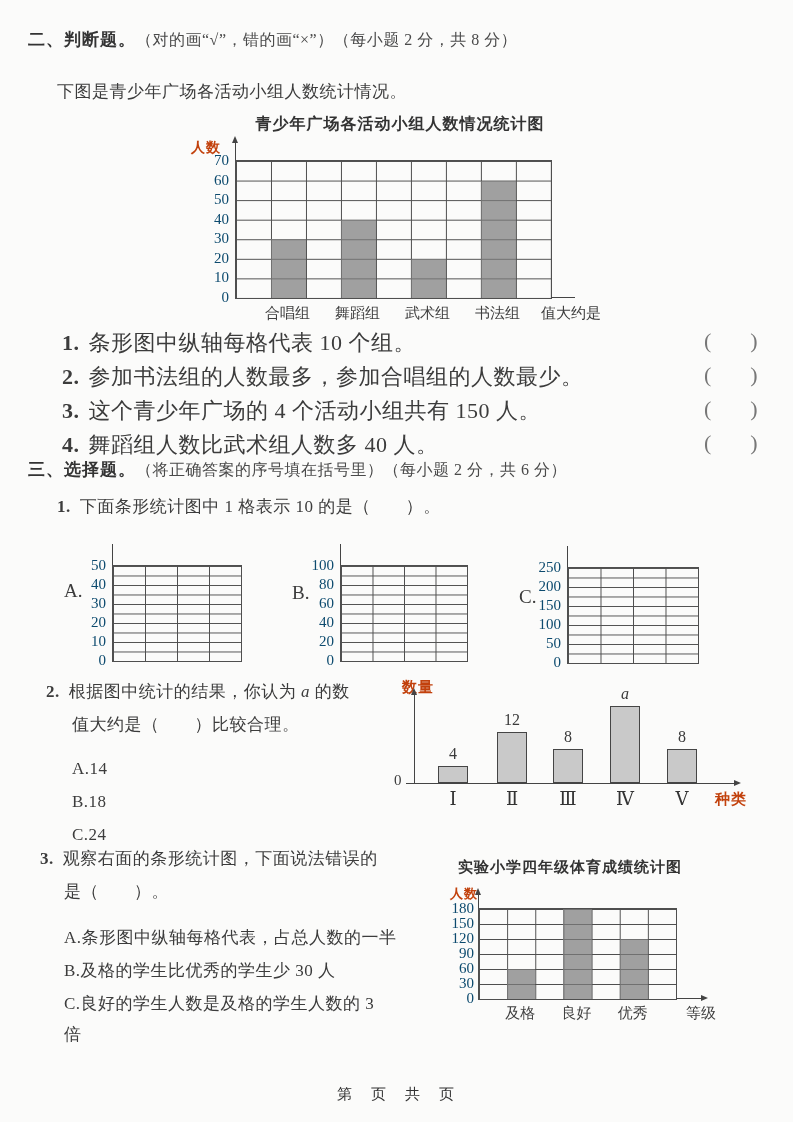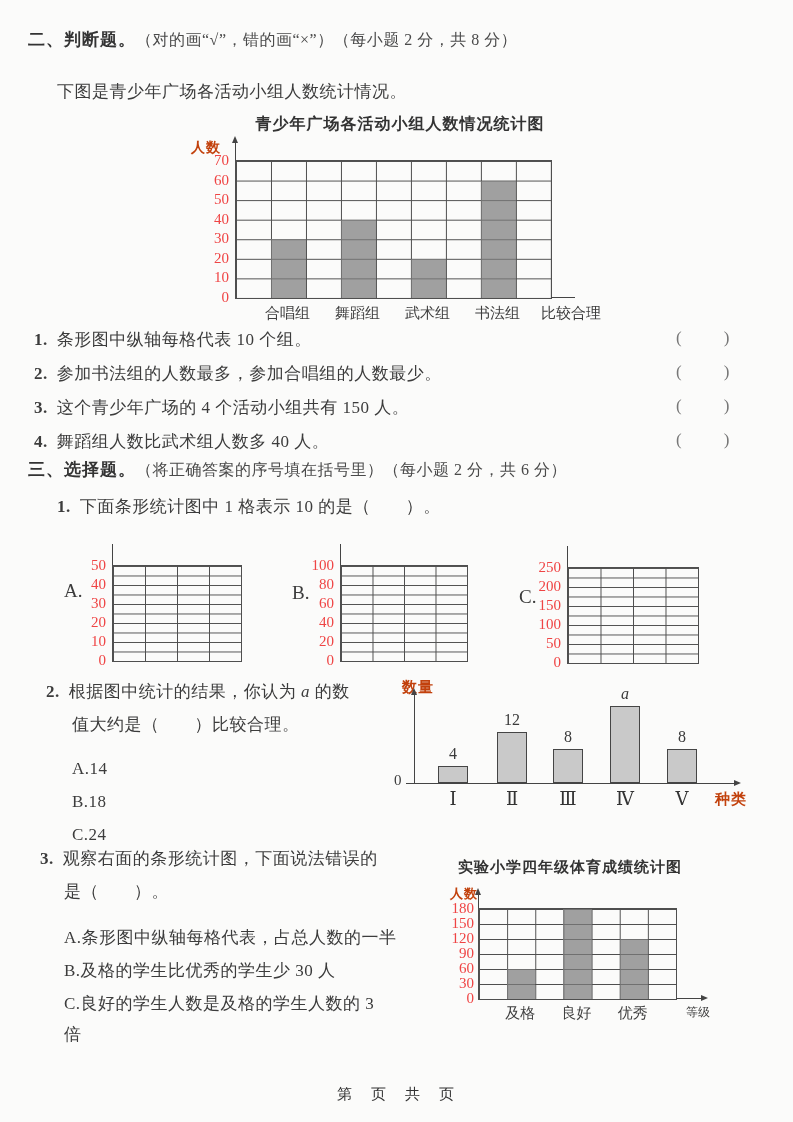--- a/index.html
+++ b/index.html
@@ -4,31 +4,31 @@
 <style>
   html,body{margin:0;padding:0;background:#eee;}
   .page{position:relative;width:793px;height:1122px;margin:0 auto;background:#fbfbfa;
         color:#3c3c3c;font-family:"Liberation Serif","DejaVu Serif",serif;overflow:hidden;}
   .abs{position:absolute;}
   .h-bold{font-family:"Liberation Sans","DejaVu Sans",sans-serif;font-weight:bold;font-size:17px;letter-spacing:1px;color:#333;}
   .h-note{font-size:16px;color:#4a4a4a;letter-spacing:0.5px;}
   .body-t{font-size:17px;letter-spacing:0.5px;}
   .num-b{font-weight:bold;margin-right:9px;}
   .pans{position:absolute;left:642px;top:0;width:54px;display:flex;justify-content:space-between;color:#777;}
-  .stmt{position:absolute;left:34px;width:700px;font-size:17px;letter-spacing:0.5px;}
+  .stmt{position:absolute;left:62px;width:700px;font-size:22px;letter-spacing:0.5px;}
   
   .grid{position:absolute;border:1px solid #4f4f4f;
         background-image:linear-gradient(to right,#4f4f4f 1px,transparent 1px),
                          linear-gradient(to bottom,#4f4f4f 1px,transparent 1px);}
   .bs9x7{background-size:calc(100%/9) 100%,100% calc(100%/7);}
   .bs4x10{background-size:calc(100%/4) 100%,100% calc(100%/10);}
   .bs7x6{background-size:calc(100%/7) 100%,100% calc(100%/6);}
   .gbar{position:absolute;bottom:0;background:rgba(125,125,125,0.72);}
   .yticks{position:absolute;}
-  .ytick{position:absolute;right:0;transform:translateY(50%);line-height:1;font-size:15px;color:#ef4444;}
+  .ytick{position:absolute;right:0;transform:translateY(50%);line-height:1;font-size:15px;color:#0c4a6e;}
   .xlabels{position:absolute;height:22px;}
   .xcat{position:absolute;transform:translateX(-50%);white-space:nowrap;font-size:15px;color:#3f3f3f;}
   .vline{position:absolute;width:0;border-left:1px solid #444;}
   .hline{position:absolute;height:0;border-top:1px solid #444;}
   .arr-up{position:absolute;width:0;height:0;border-left:3.5px solid transparent;border-right:3.5px solid transparent;border-bottom:7px solid #444;}
   .arr-right{position:absolute;width:0;height:0;border-top:3.5px solid transparent;border-bottom:3.5px solid transparent;border-left:7px solid #444;}
   .c-title{font-family:"Liberation Sans","DejaVu Sans",sans-serif;font-weight:bold;color:#333;letter-spacing:1px;}
   .axlab{font-weight:bold;font-size:14px;color:#c2410c;letter-spacing:1px;}
   .qbar{position:absolute;background:#c9c9c9;border:1.5px solid #454545;box-sizing:border-box;}
   .qval{position:absolute;transform:translateX(-50%);font-size:16px;color:#3a3a3a;line-height:1;}
@@ -69,21 +69,21 @@
         <div class="ytick" style="bottom: 85.7143%;">60</div>
         <div class="ytick" style="bottom: 100%;">70</div>
       </div>
     <div class="hline" style="left:366px;top:185px;width:24px;"></div>
     <div class="xlabels" style="left:50px;top:192px;width:315px;">
         <div class="xcat" style="left: 16.6667%;">合唱组</div>
         <div class="xcat" style="left: 38.8889%;">舞蹈组</div>
         <div class="xcat" style="left: 61.1111%;">武术组</div>
         <div class="xcat" style="left: 83.3333%;">书法组</div>
       </div>
-    <div class="abs" style="left:356px;top:192px;font-size:15px;">比较合理</div>
+    <div class="abs" style="left:356px;top:192px;font-size:15px;">值大约是</div>
   </div>
 
   <div class="stmt" style="top:328px;">
     <span class="num-b">1.</span><span>条形图中纵轴每格代表 10 个组。</span>
     <span class="pans">
         <span>(</span>
         <span>)</span>
       </span>
   </div>
   <div class="stmt" style="top:362px;">
@@ -216,18 +216,18 @@
         <div class="ytick" style="bottom: 83.3333%;">150</div>
         <div class="ytick" style="bottom: 100%;">180</div>
       </div>
     <div class="hline" style="left:238px;top:142px;width:26px;"></div>
     <div class="arr-right" style="left:263px;top:139px;"></div>
     <div class="xlabels" style="left:40px;top:148px;width:197px;">
         <div class="xcat" style="left: 21.4286%;">及格</div>
         <div class="xcat" style="left: 50%;">良好</div>
         <div class="xcat" style="left: 78.5714%;">优秀</div>
       </div>
-    <div class="abs" style="left:248px;top:148px;font-size:12px;">等级</div>
+    <div class="abs" style="left:248px;top:148px;font-size:15px;">等级</div>
   </div>
 
   <div class="footer" style="top:1085px;">第　页　共　页</div>
 
 </div>
 
 </body></html>

